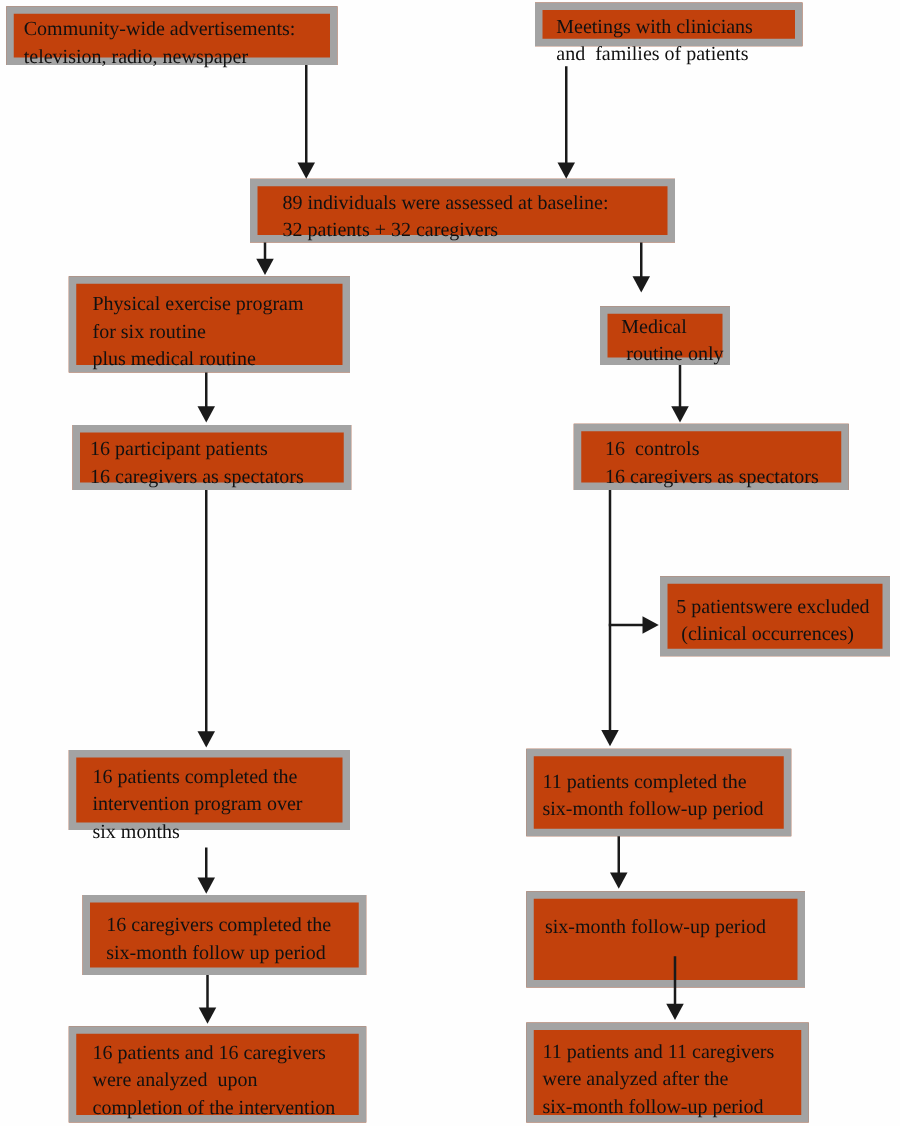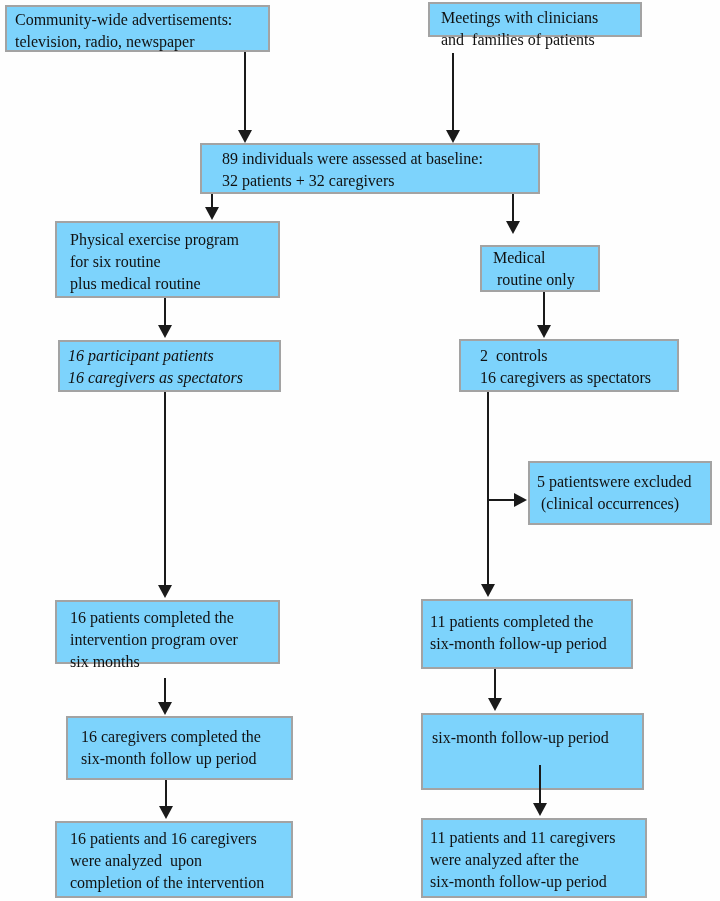--- a/index.html
+++ b/index.html
@@ -8,22 +8,22 @@
     width: 720px;
     height: 901px;
     background: #fefefe;
     font-family: "Liberation Serif", "DejaVu Serif", serif;
     color: #111111;
     overflow: hidden;
   }
   .box {
     position: absolute;
     box-sizing: border-box;
-    border: 2px solid #a3a3a3;
-    background: #7dd3fc;
+    border: 6px solid #a3a3a3;
+    background: #c2410c;
     z-index: 1;
   }
   .bl {
     font-size: 16px;
     line-height: 22px;
     white-space: pre;
   }
   .vl { position: absolute; width: 2px; background: #1a1a1a; z-index: 2; }
   .hl { position: absolute; height: 2px; background: #1a1a1a; z-index: 2; }
   .ah-down {
@@ -36,22 +36,22 @@
     position: absolute; width: 0; height: 0; z-index: 2;
     border-top: 7px solid transparent;
     border-bottom: 7px solid transparent;
     border-left: 13px solid #1a1a1a;
   }
   
   #b-ads            { left: 5px;   top: 5px;   width: 265px; height: 47px; padding: 2px 4px 0 8px; }
   #b-meetings       { left: 428px; top: 2px;   width: 214px; height: 35px; padding: 3px 4px 0 11px; }
   #b-baseline       { left: 200px; top: 143px; width: 340px; height: 51px; padding: 3px 4px 0 20px; }
   #b-exercise       { left: 55px;  top: 221px; width: 225px; height: 77px; padding: 6px 4px 0 13px; }
-  #b-medical        { left: 480px; top: 245px; width: 120px; height: 47px; padding: 0 2px 0 11px; }
-  #b-participants   { left: 58px;  top: 340px; width: 223px; height: 52px; padding: 3px 4px 17px 8px; font-style: italic; }
+  #b-medical        { left: 480px; top: 245px; width: 104px; height: 47px; padding: 0 2px 0 11px; }
+  #b-participants   { left: 58px;  top: 340px; width: 223px; height: 52px; padding: 3px 4px 17px 8px; }
   #b-controls       { left: 459px; top: 339px; width: 220px; height: 53px; padding: 4px 4px 0 19px; }
   #b-excluded       { left: 528px; top: 461px; width: 184px; height: 64px; padding: 8px 2px 0 7px; }
   #b-leftcompleted  { left: 55px;  top: 600px; width: 225px; height: 64px; padding: 5px 4px 0 13px; }
   #b-rightcompleted { left: 421px; top: 599px; width: 212px; height: 70px; padding: 10px 2px 0 7px; }
   #b-leftcaregivers { left: 66px;  top: 716px; width: 227px; height: 64px; padding: 8px 2px 0 13px; }
   #b-rightcaregivers{ left: 421px; top: 713px; width: 223px; height: 77px; padding: 12px 2px 0 9px; }
   #b-leftanalyzed   { left: 55px;  top: 821px; width: 238px; height: 77px; padding: 5px 2px 0 13px; }
   #b-rightanalyzed  { left: 421px; top: 818px; width: 226px; height: 80px; padding: 7px 2px 0 7px; }
   
   #c-a   { left: 244px; top: 52px;  height: 80px; }
@@ -108,21 +108,21 @@
   <div class="box" id="b-medical">
     <div class="bl">Medical</div>
     <div class="bl"> routine only</div>
   </div>
 
   <div class="box" id="b-participants">
     <div class="bl">16 participant patients</div>
     <div class="bl">16 caregivers as spectators</div>
   </div>
   <div class="box" id="b-controls">
-    <div class="bl">2  controls</div>
+    <div class="bl">16  controls</div>
     <div class="bl">16 caregivers as spectators</div>
   </div>
 
   <div class="box" id="b-excluded">
     <div class="bl">5 patientswere excluded</div>
     <div class="bl"> (clinical occurrences)</div>
   </div>
 
   <div class="box" id="b-leftcompleted">
     <div class="bl">16 patients completed the</div>

